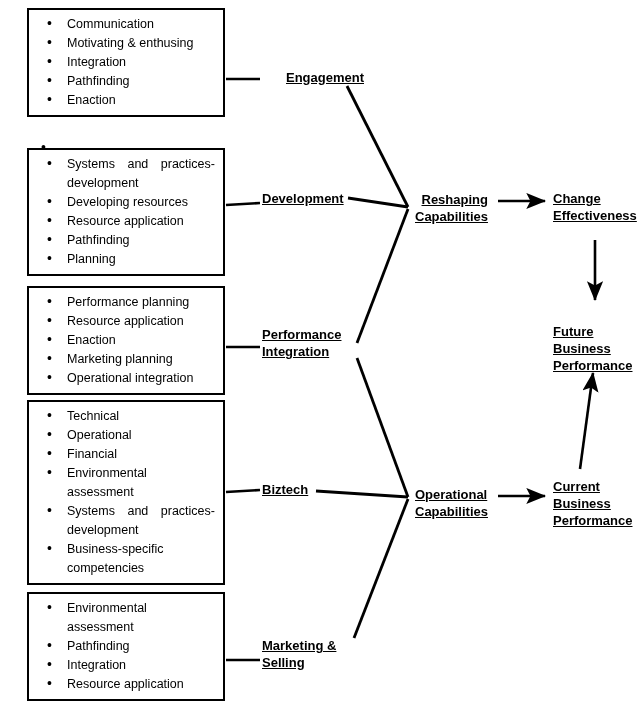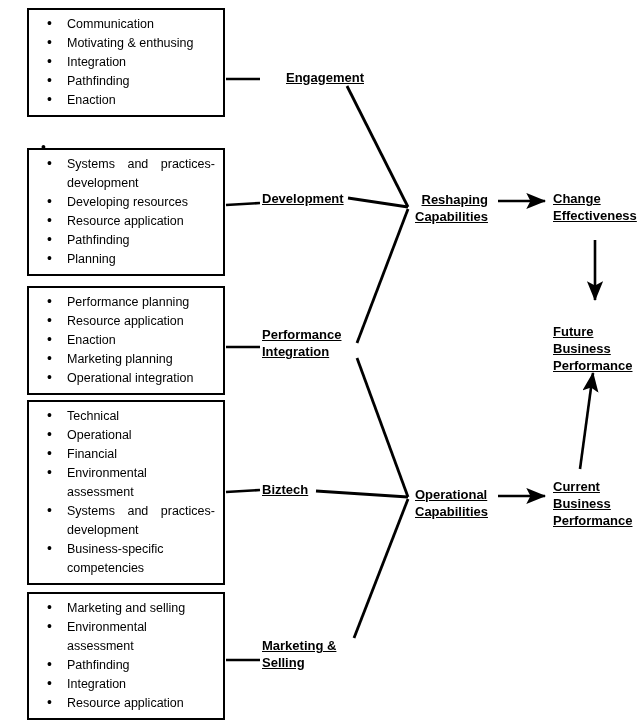--- a/index.html
+++ b/index.html
@@ -166,21 +166,20 @@
       <li>Operational</li>
       <li>Financial</li>
       <li>Environmental assessment</li>
       <li class="justify">Systems and practices-development</li>
       <li>Business-specific competencies</li>
     </ul>
   </div>
 
   <div class="list-box box-5">
     <ul>
-      <li>Marketing and selling</li>
       <li>Environmental assessment</li>
       <li>Pathfinding</li>
       <li>Integration</li>
       <li>Resource application</li>
     </ul>
   </div>
 
   <div class="node-label" style="left:245px; top:69px;margin-left:24px;">
     <span>Engagement</span>
   </div>

